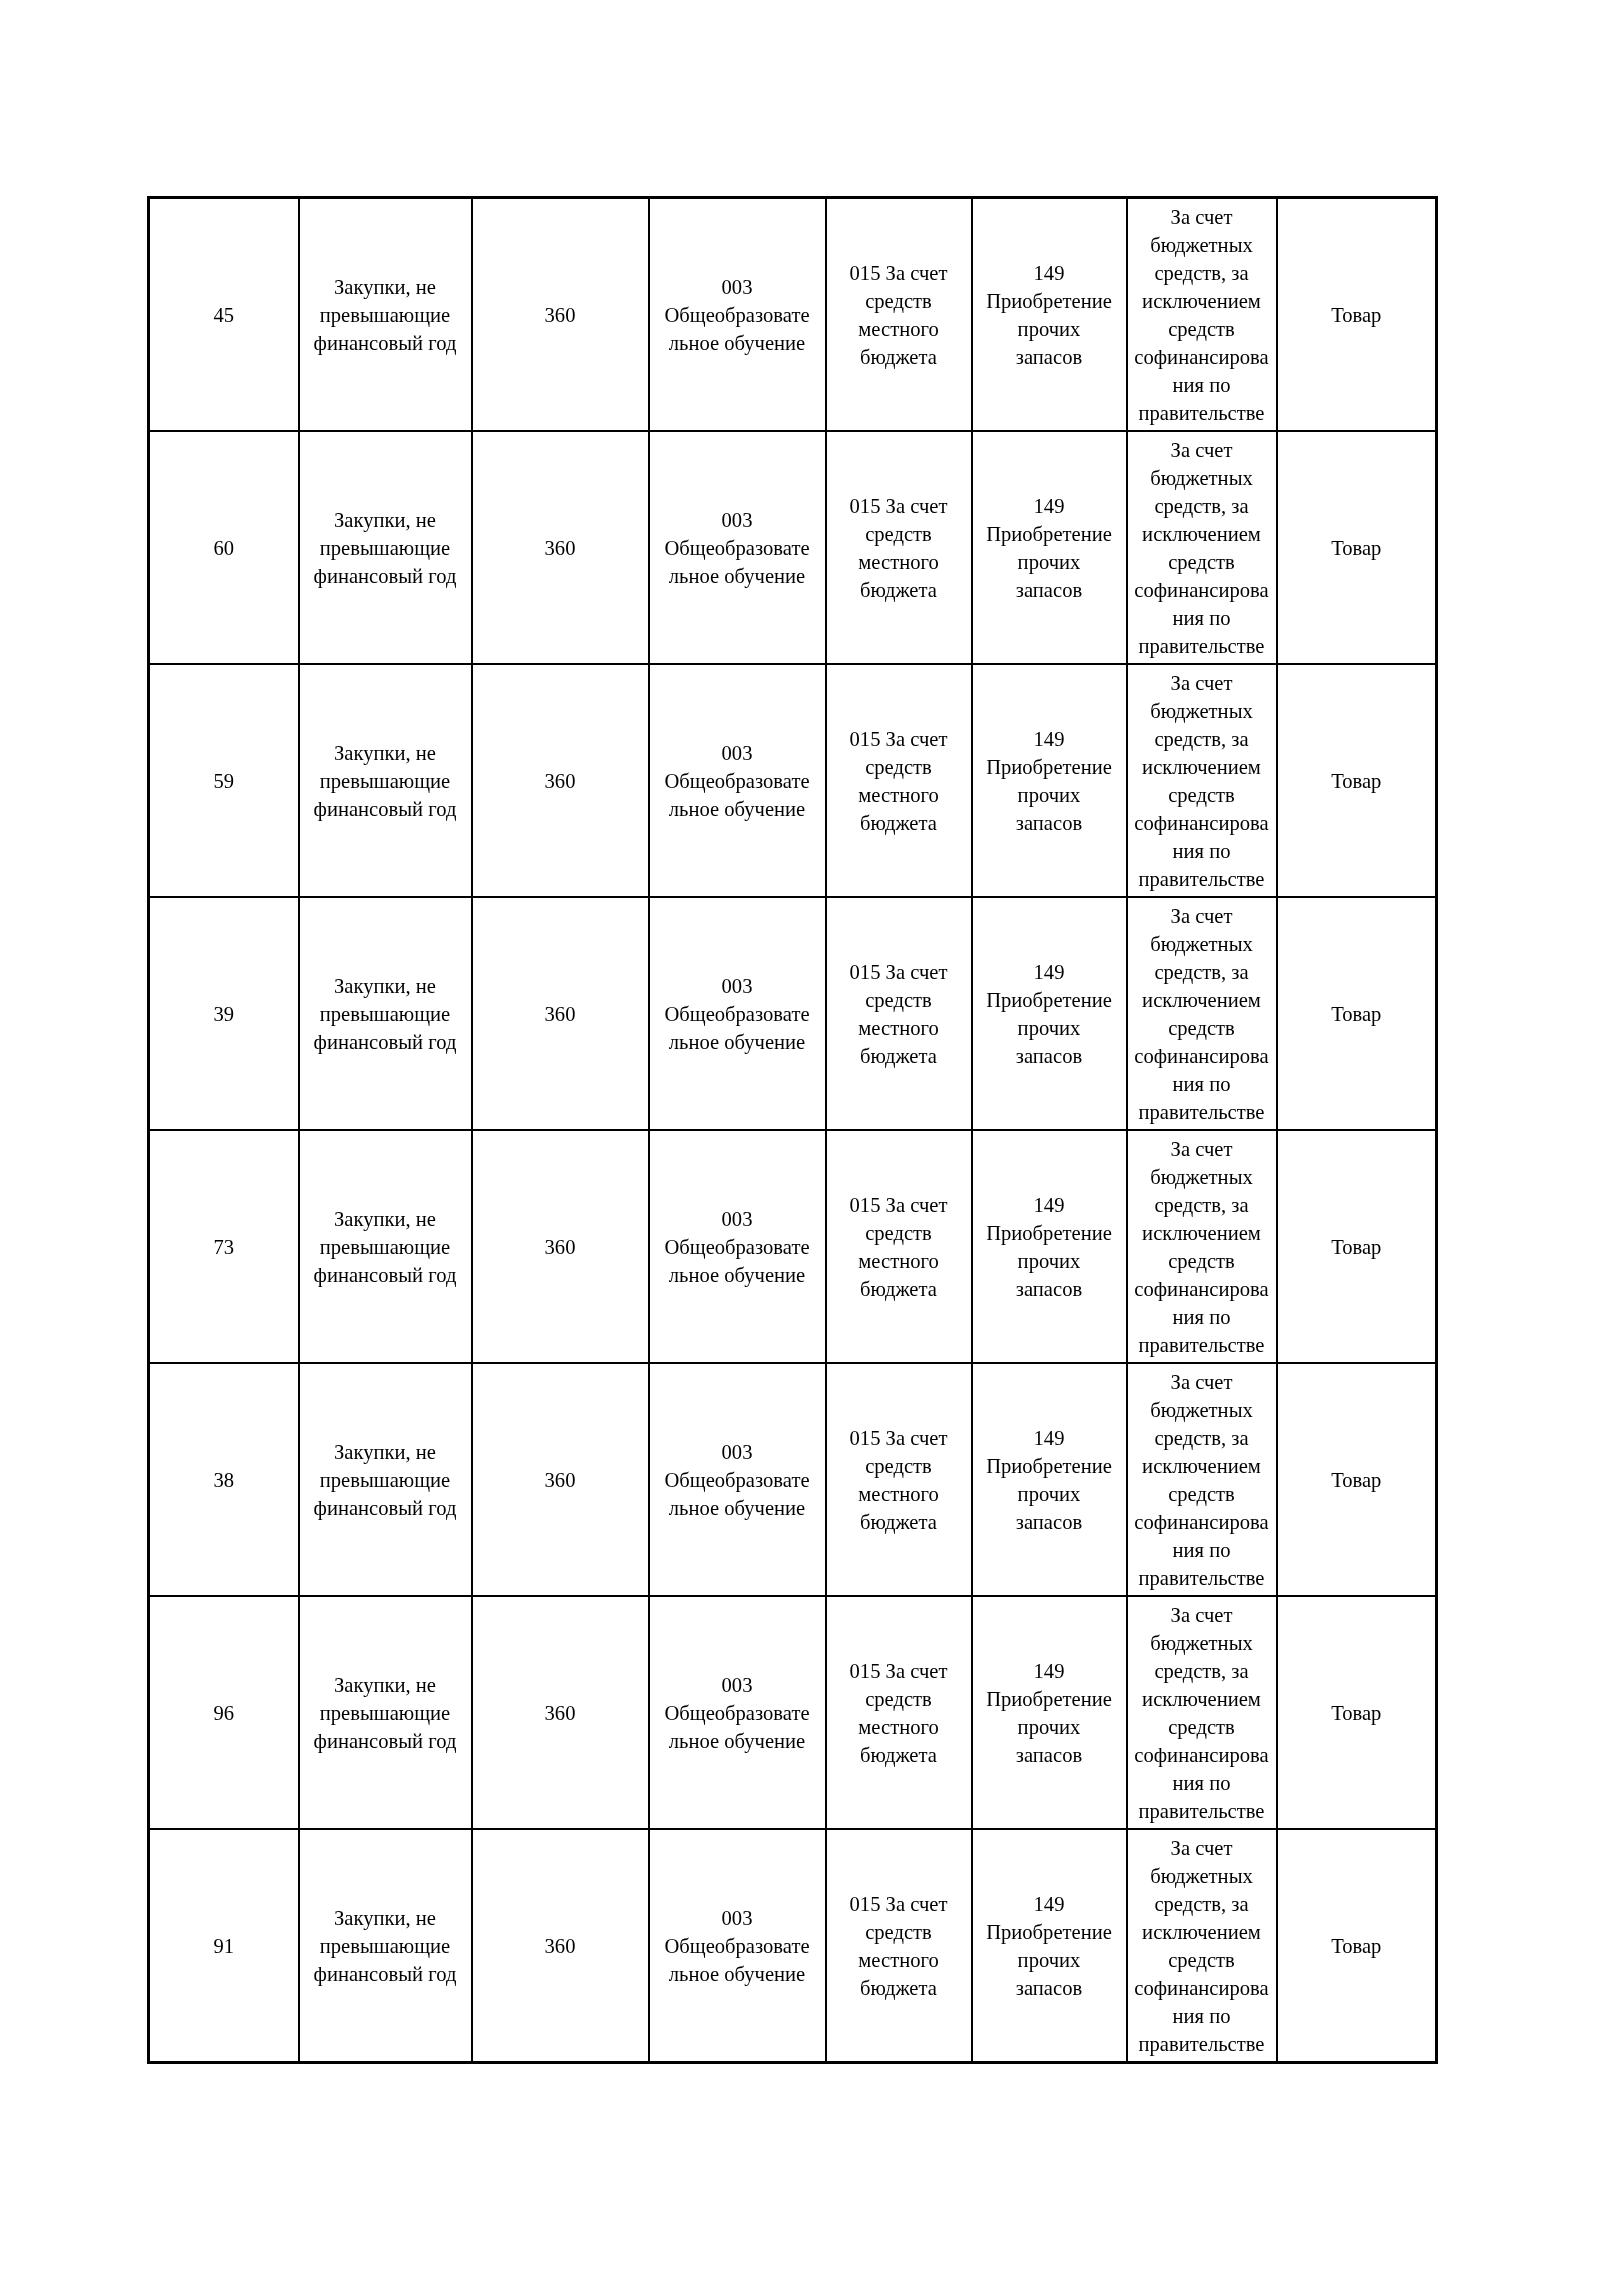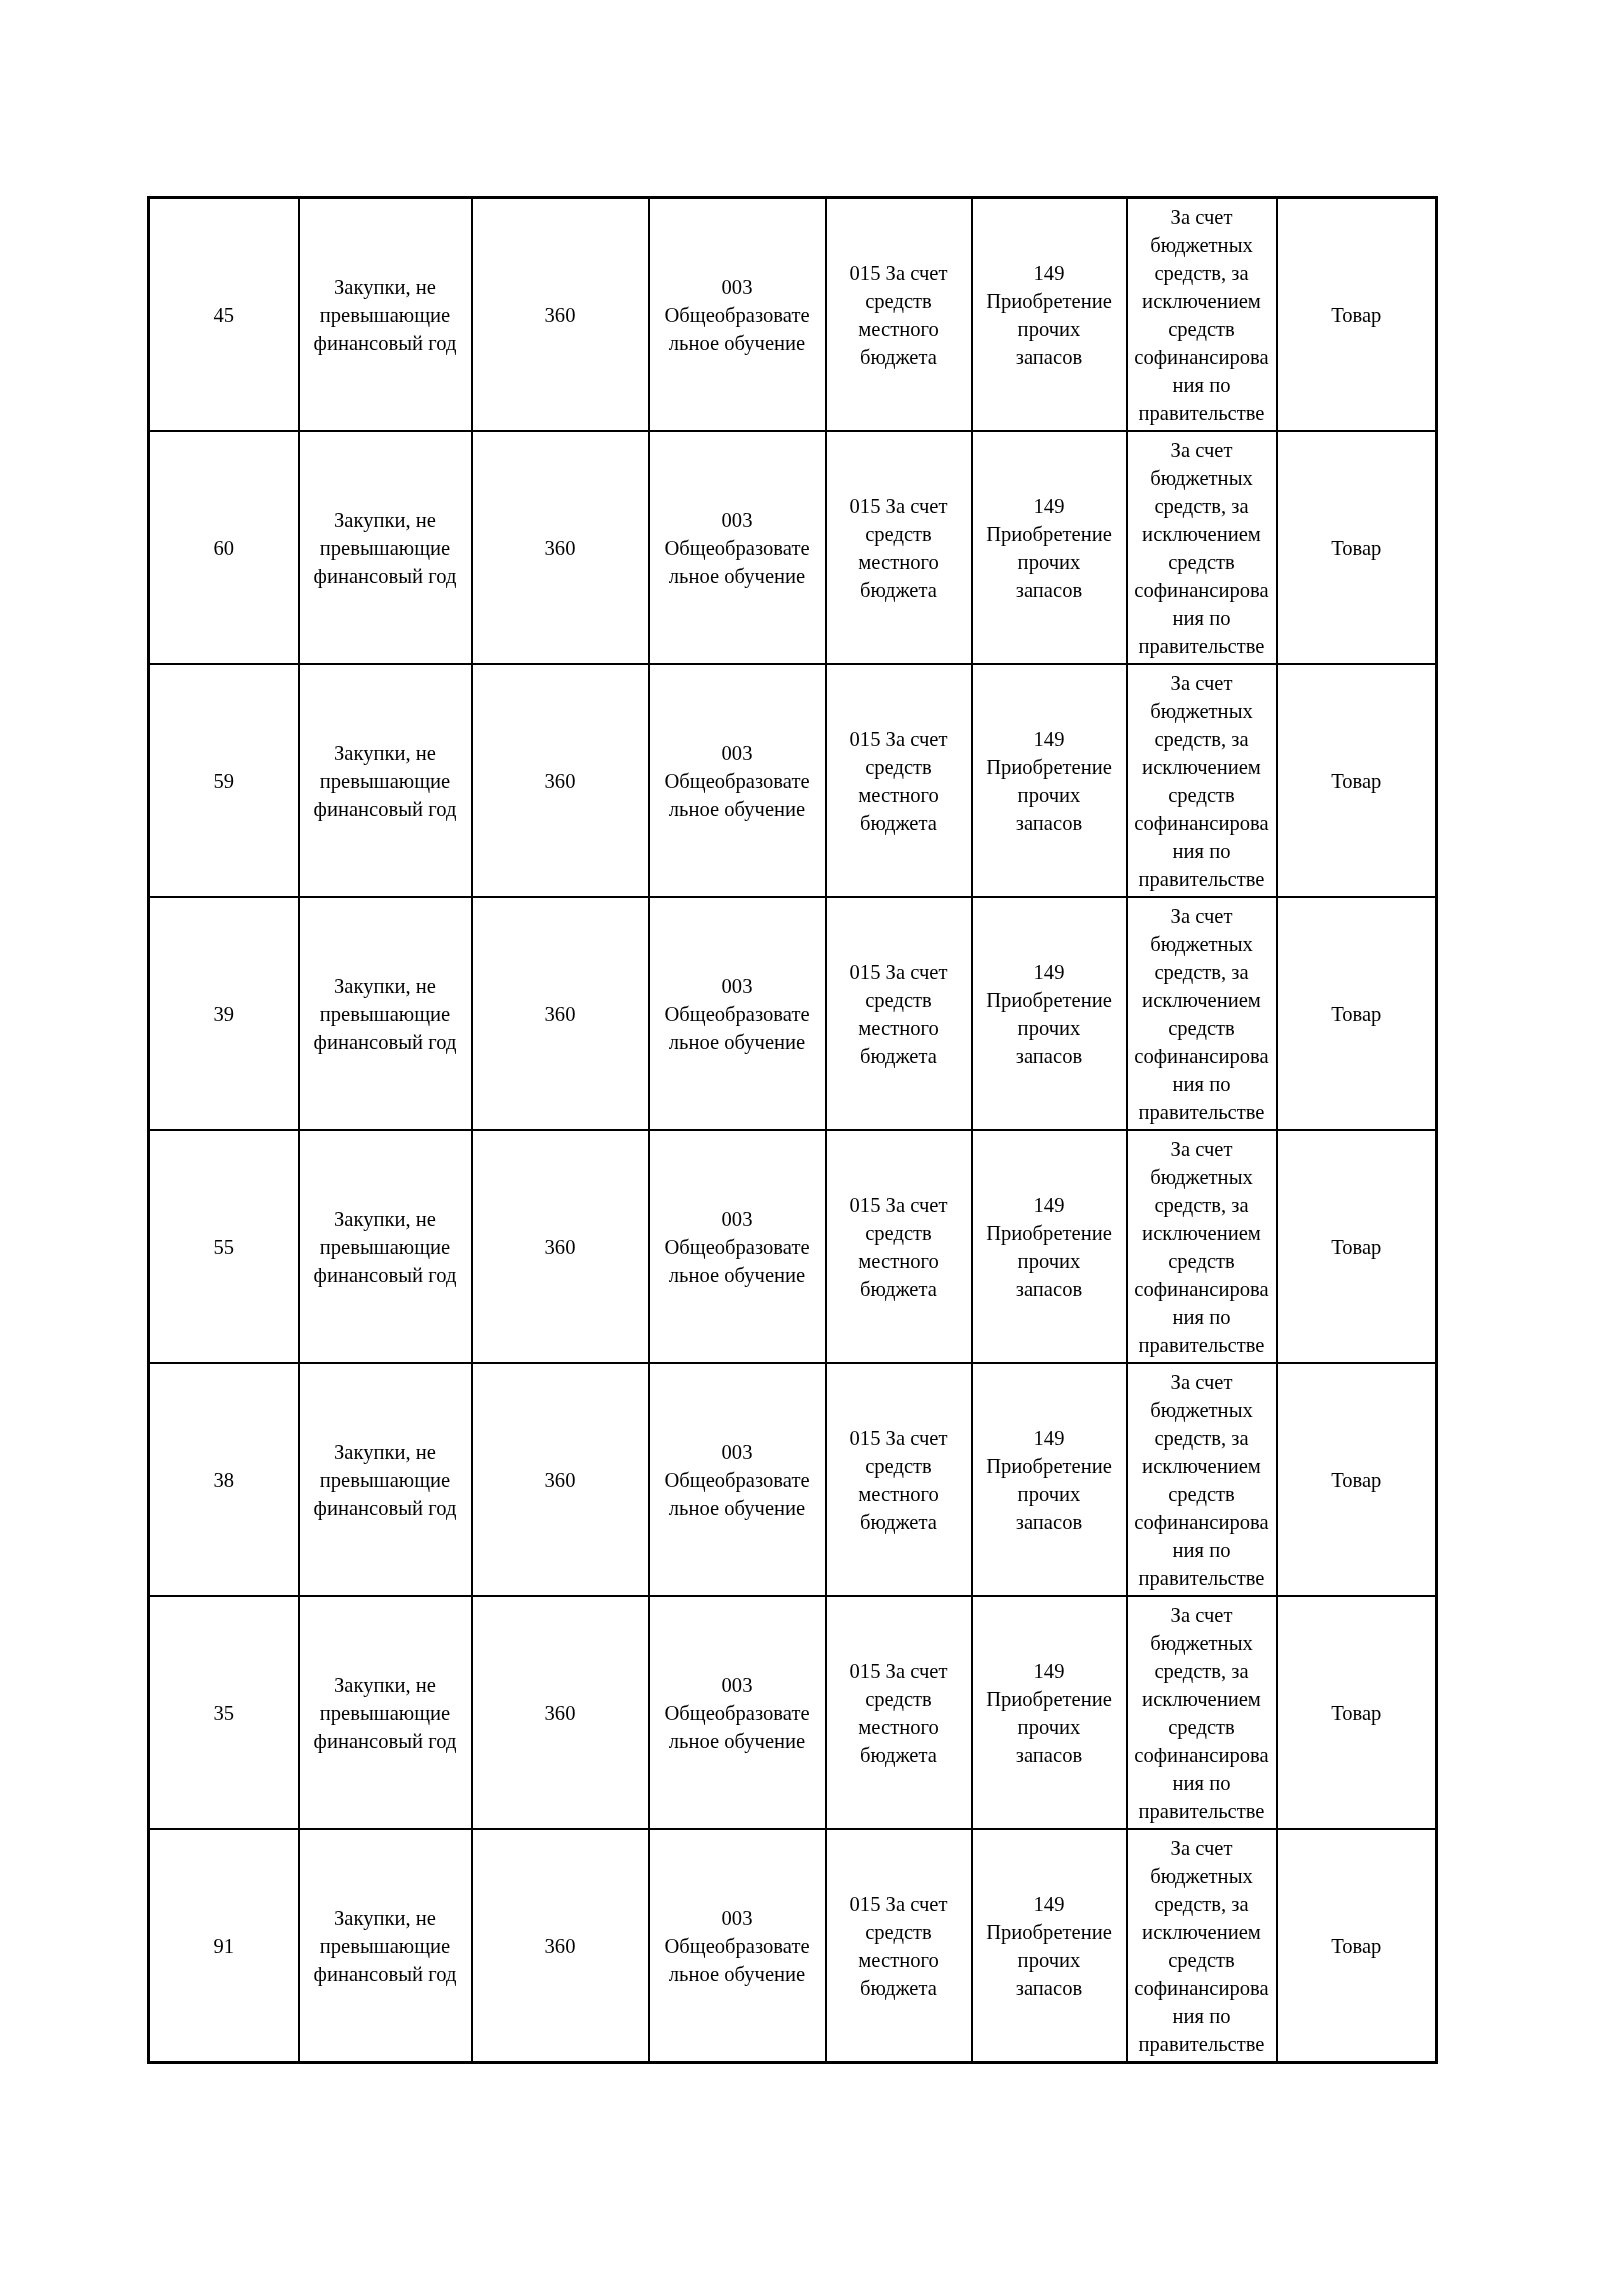--- a/index.html
+++ b/index.html
@@ -165,21 +165,21 @@
 бюджетных
 средств, за
 исключением
 средств
 софинансирова
 ния по
 правительстве</td>
     <td>Товар</td>
   </tr>
         <tr>
-    <td>55</td>
+    <td>73</td>
     <td>Закупки, не
 превышающие
 финансовый год</td>
     <td>360</td>
     <td>003
 Общеобразовате
 льное обучение</td>
     <td>015 За счет
 средств
 местного
@@ -219,21 +219,21 @@
 бюджетных
 средств, за
 исключением
 средств
 софинансирова
 ния по
 правительстве</td>
     <td>Товар</td>
   </tr>
         <tr>
-    <td>35</td>
+    <td>96</td>
     <td>Закупки, не
 превышающие
 финансовый год</td>
     <td>360</td>
     <td>003
 Общеобразовате
 льное обучение</td>
     <td>015 За счет
 средств
 местного

